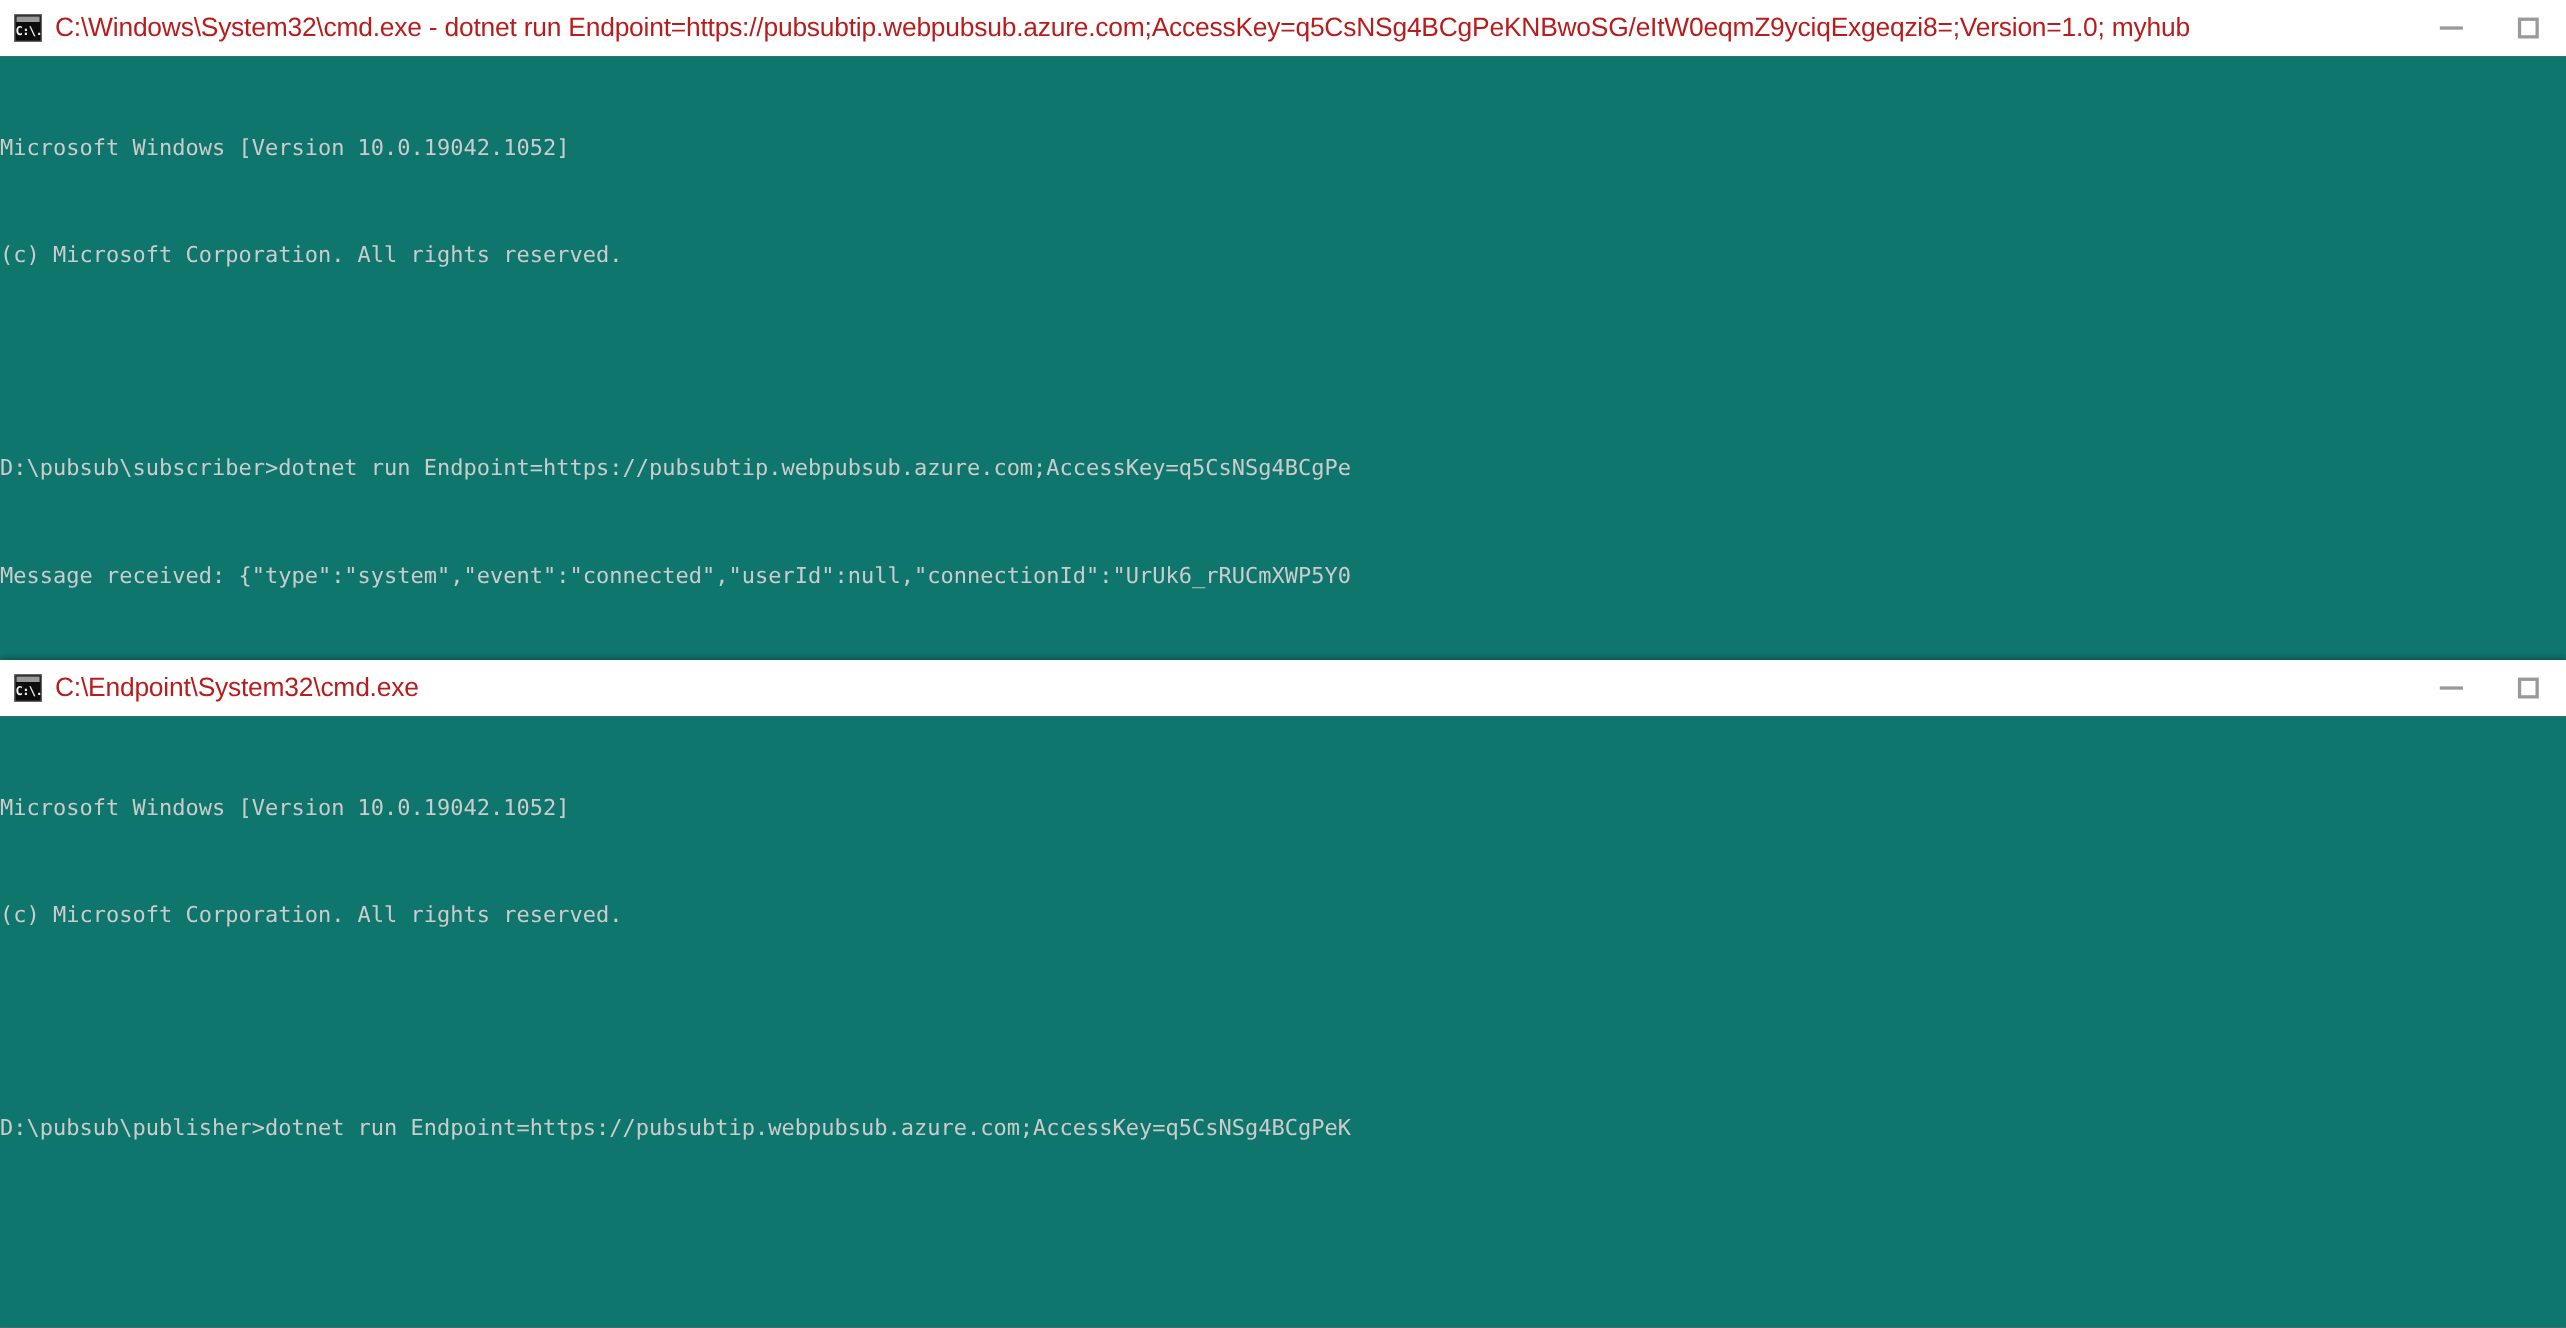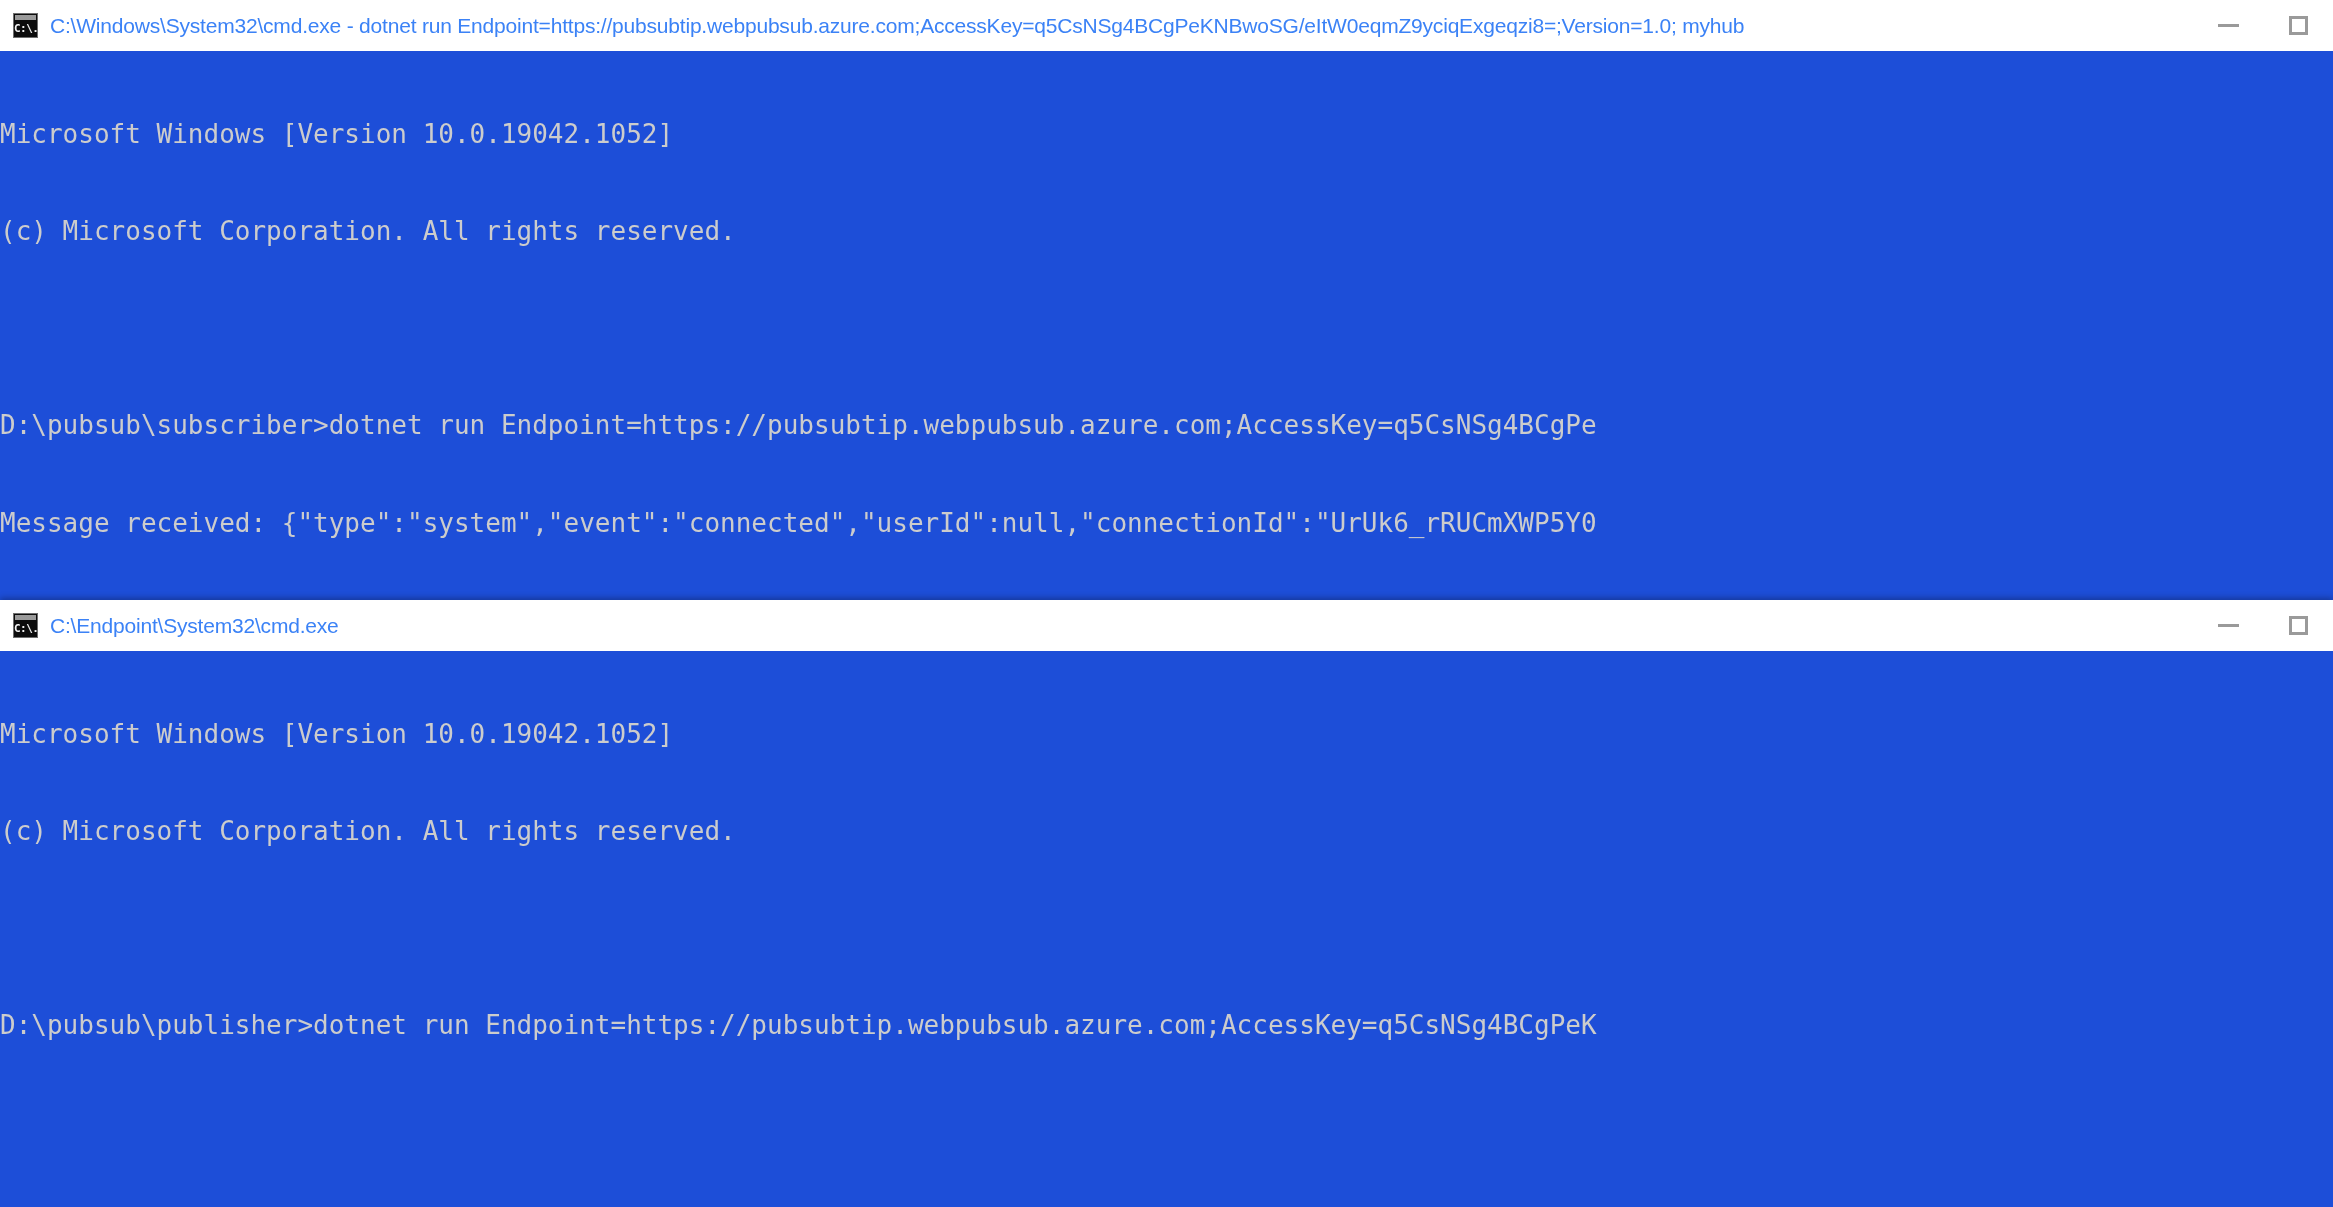--- a/index.html
+++ b/index.html
@@ -75,23 +75,23 @@
     text-align: center;
     color: #f2f2f2;
     font-family: "DejaVu Sans Mono", monospace;
     font-size: 11px;
     line-height: 17px;
     letter-spacing: -0.5px;
     font-weight: bold;
   }
 
   .title-text {
-    color: #3b82f6;
+    color: #b91c1c;
     font-family: "Liberation Sans", sans-serif;
-    font-size: 21px;
+    font-size: 24px;
     letter-spacing: -0.2px;
     white-space: nowrap;
     overflow: hidden;
     text-overflow: clip;
   }
 
   .title-buttons {
     flex: 0 0 auto;
     display: flex;
     align-items: center;
@@ -114,24 +114,24 @@
   .tbtn .max-glyph {
     display: block;
     width: 19px;
     height: 19px;
     border: 3px solid #9a9a9a;
     box-sizing: border-box;
   }
 
   
   .console {
-    background: #1d4ed8;
+    background: #0f766e;
     color: #cccccc;
     font-family: "DejaVu Sans Mono", "Liberation Mono", monospace;
-    font-size: 26px;
+    font-size: 20px;
     line-height: 32.4px;
     white-space: pre;
     overflow: hidden;
     letter-spacing: 0px;
     padding-top: 2px;
   }
   .console .line {
     white-space: pre;
     height: 32.4px;
   }

